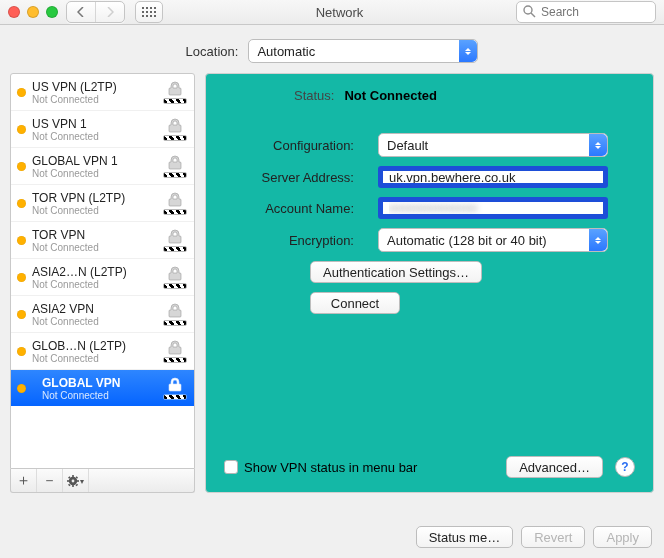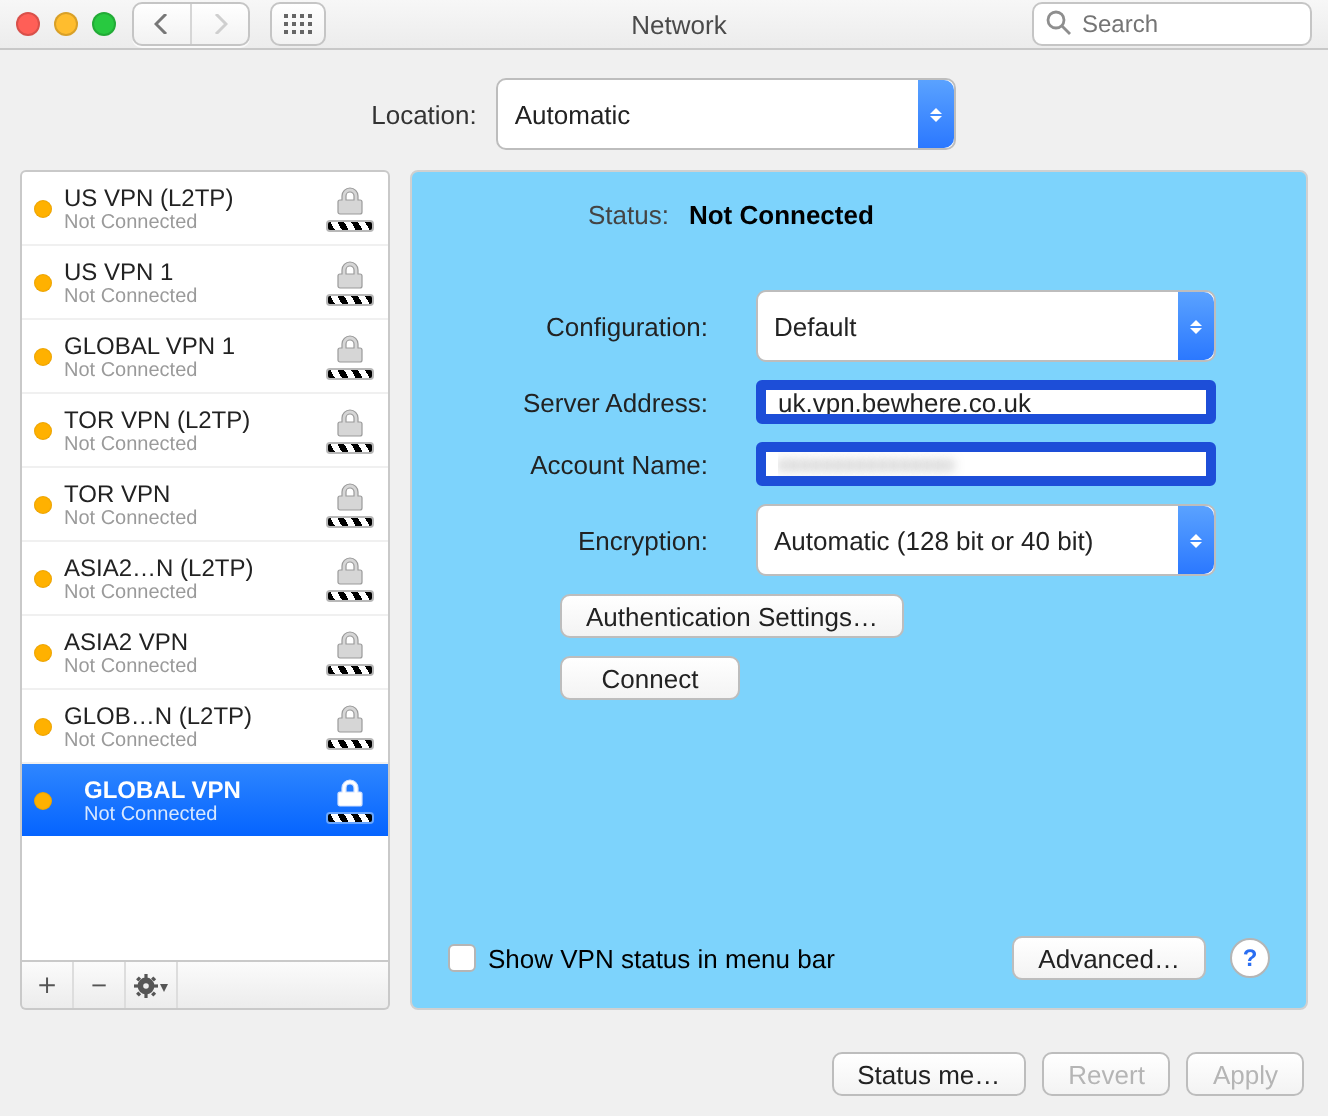--- a/index.html
+++ b/index.html
@@ -18,21 +18,21 @@
   .navsep { width:1px; background:#d6d6d6; }
   .gridbtn { width:28px; height:22px; border:1px solid #c5c5c5; border-radius:5px; background:linear-gradient(#fff,#f2f2f2); display:flex; align-items:center; justify-content:center; margin-left:2px;}
   .grid-icon { display:block; }
   .tb-title { flex:1; text-align:center; font-size:13px; color:#4a4a4a; }
   .searchwrap { position:relative; width:140px; }
   .searchwrap input { width:100%; height:22px; border:1px solid #c5c5c5; border-radius:5px; padding:0 8px 0 24px; font-size:12px; background:#fff; color:#8b5cf6; }
   .searchwrap .mag { position:absolute; left:6px; top:3px; color:#8e8e8e; }
 
   .locrow { display:flex; align-items:center; justify-content:center; gap:10px; padding:14px 0 10px; font-size:13px; }
   .locrow label { color:#333; }
-  .sel { position:relative; height:36px; display:flex; align-items:center; background:#fff; border:1px solid #bdbdbd; border-radius:5px; font-size:13px; padding:0 24px 0 8px; color:#222;}
+  .sel { position:relative; height:24px; display:flex; align-items:center; background:#fff; border:1px solid #bdbdbd; border-radius:5px; font-size:13px; padding:0 24px 0 8px; color:#222;}
   .sel.loc { width:230px; }
   .sel .arrows { position:absolute; right:0; top:0; width:18px; height:100%; background:linear-gradient(#5aa2ff,#2b78ff); border-top-right-radius:5px; border-bottom-right-radius:5px; display:flex; flex-direction:column; align-items:center; justify-content:center; gap:1px; }
   .sel .arrows::before { content:""; border-left:3px solid transparent; border-right:3px solid transparent; border-bottom:3px solid #fff; }
   .sel .arrows::after { content:""; border-left:3px solid transparent; border-right:3px solid transparent; border-top:3px solid #fff; }
 
   .main { display:flex; gap:10px; padding:0 10px; height: 420px; }
   .sidebar { width:185px; display:flex; flex-direction:column; }
   .svclist { flex:1; background:#fff; border:1px solid #c9c9c9; border-radius:3px 3px 0 0; overflow:hidden; }
   .svc { display:flex; align-items:center; gap:6px; padding:5px 6px; border-bottom:1px solid #f0f0f0; }
   .svc:last-child { border-bottom:none;gap:16px; }
@@ -48,32 +48,32 @@
   .lockstack svg { display:block; }
   .stripes { width:24px; height:6px; margin-top:2px;
     background: repeating-linear-gradient(60deg,#000 0 3px,#fff 3px 6px);
     border:1px solid #b8b8b8; border-radius:2px; }
   .svc.selected .stripes { border-color:#6aa7ff; }
 
   .sbtoolbar { height:24px; border:1px solid #c9c9c9; border-top:none; border-radius:0 0 3px 3px; background:linear-gradient(#fbfbfb,#ececec); display:flex; align-items:center;}
   .sbtn { width:26px; height:100%; display:flex; align-items:center; justify-content:center; border-right:1px solid #ddd; font-size:15px; color:#555;}
   .sbtn.gear { font-size:12px; position:relative;}
 
-  .content { flex:1; background:#7dd3fc; border:1px solid #d0d0d0; border-radius:4px; padding:14px 18px; position:relative; }
+  .content { flex:1; background:#14b8a6; border:1px solid #d0d0d0; border-radius:4px; padding:14px 18px; position:relative; }
   .statusrow { display:flex; gap:10px; font-size:13px; margin-bottom:30px; padding-left:70px; }
   .statusrow .lbl { color:#444; text-align:right; }
   .statusrow .val { font-weight:700; color:#000; }
 
   .formrow { display:flex; align-items:center; gap:24px; margin-bottom:9px; font-size:13px; }
   .formrow .flbl { width:130px; text-align:right; color:#222; }
   .txtfield { width:230px; height:22px; border:5px solid #1d4ed8; border-radius:3px; background:#fff; padding:0 6px; font-size:13px; color:#222;}
   .sel.config, .sel.enc { width:230px; }
   .btn { height:22px; padding:0 12px; border:1px solid #bdbdbd; border-radius:5px; background:linear-gradient(#ffffff,#f3f3f3); font-size:13px; color:#222; display:inline-flex; align-items:center; justify-content:center; }
   .btn.disabled { color:#b5b5b5; }
-  .btnrow { display:flex; gap:8px; margin-left:56px; margin-bottom:9px; }
+  .btnrow { display:flex; gap:8px; margin-left:86px; margin-bottom:9px; }
 
   .bottomrow { position:absolute; left:18px; right:18px; bottom:14px; display:flex; align-items:center; font-size:13px; gap:6px; }
   .chk { width:14px; height:14px; border:1px solid #b5b5b5; border-radius:3px; background:#fff; display:inline-block;}
   .help { width:20px; height:20px; border-radius:50%; border:1px solid #b5b5b5; background:#fff; display:flex; align-items:center; justify-content:center; color:#2a6ef2; font-size:12px; font-weight:700; margin-left:6px;}
 
   .footer { position:absolute; bottom:10px; right:12px; display:flex; gap:8px; }
 
   .blurred { color:transparent !important; text-shadow: 0 0 6px rgba(120,120,120,0.9); letter-spacing:1px;}
 
 </style>

